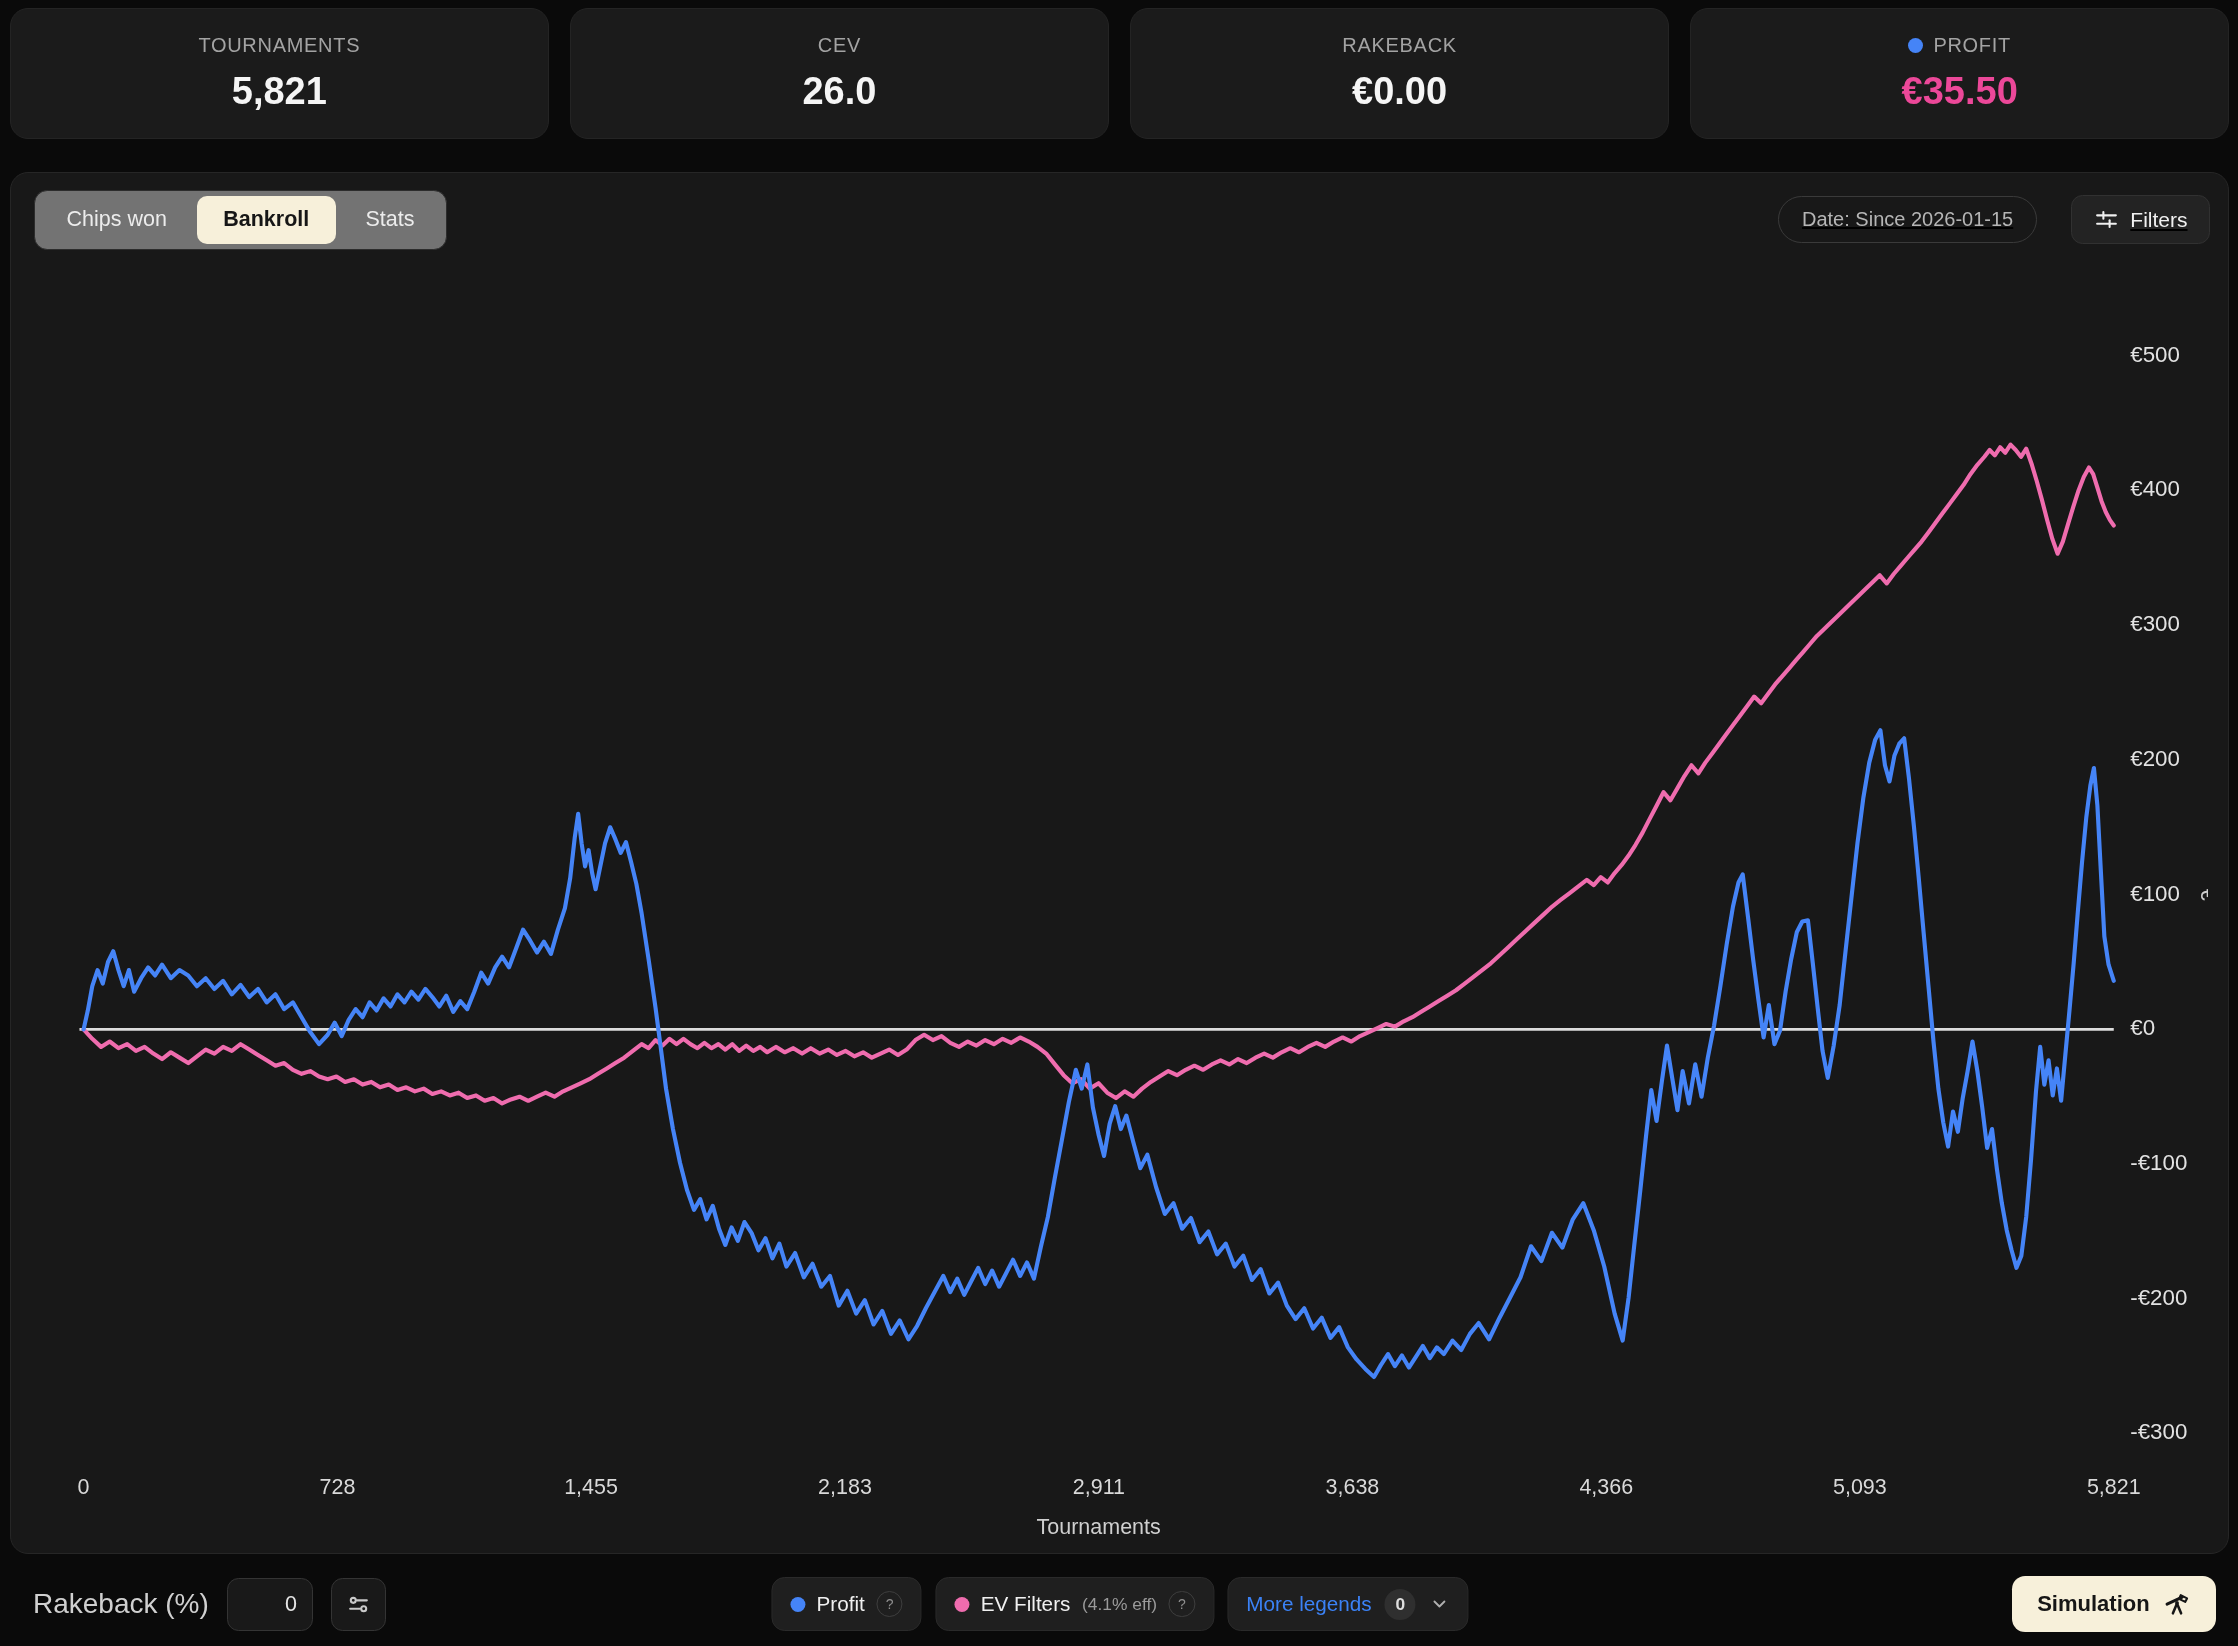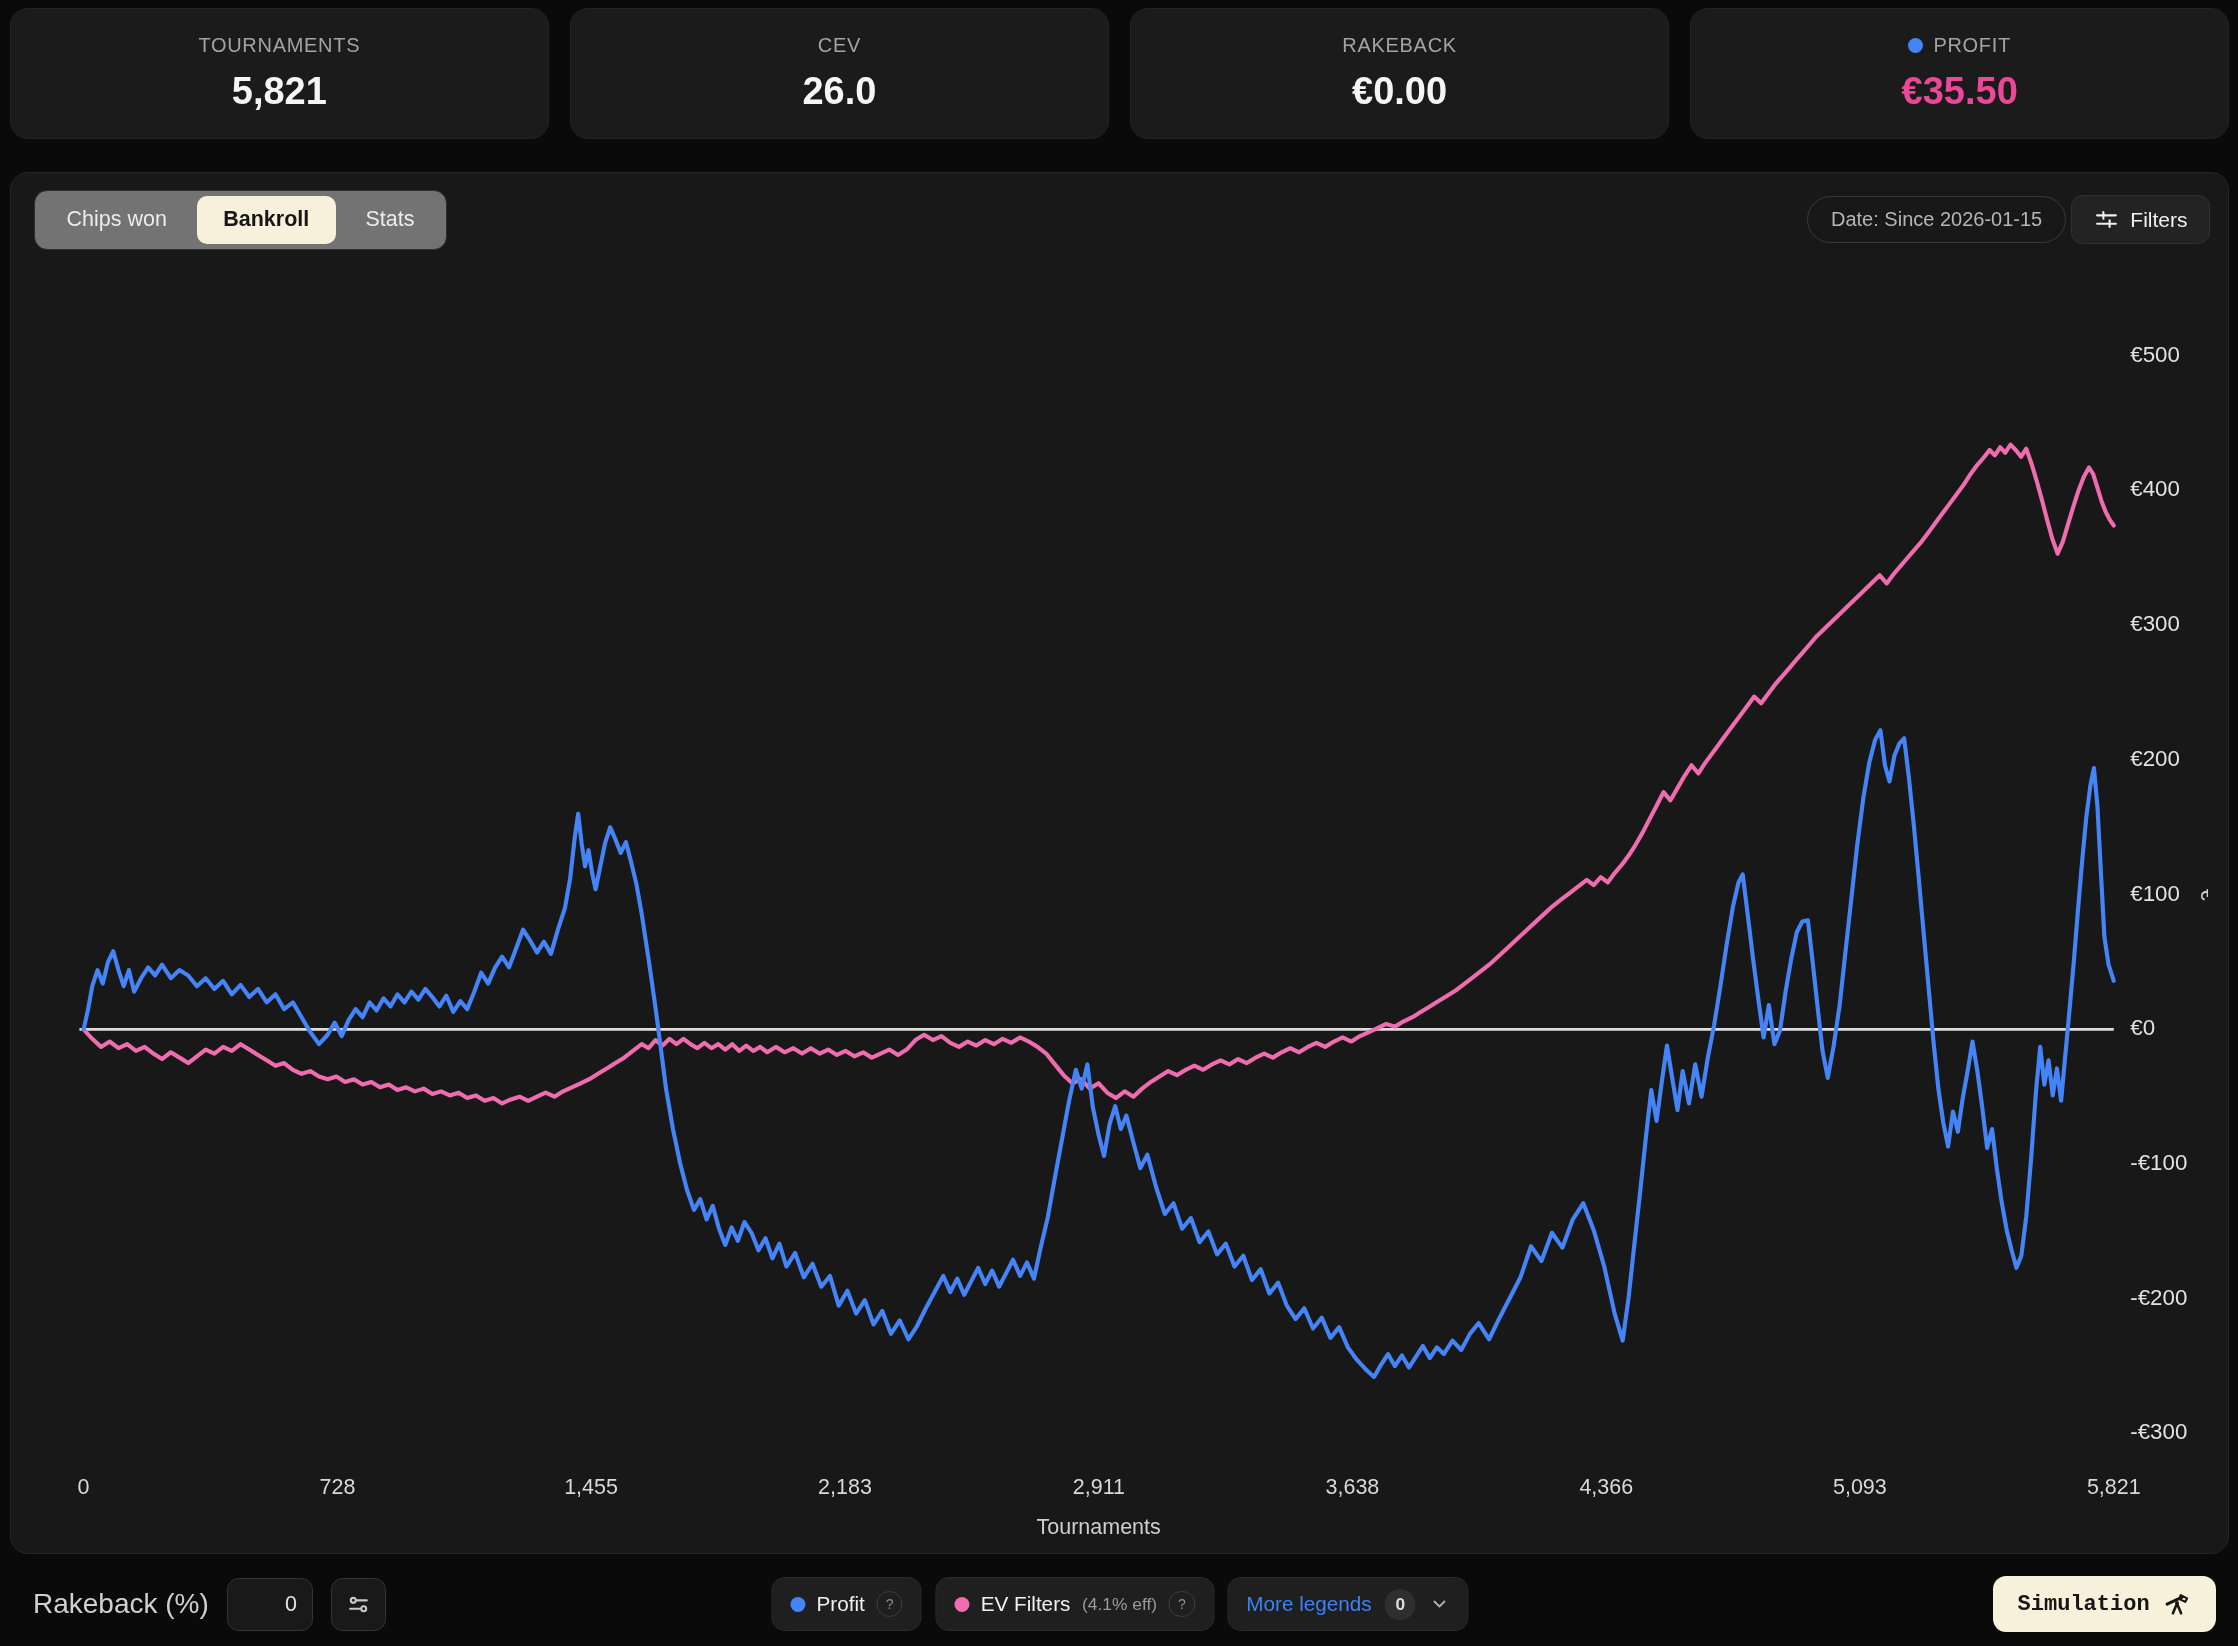--- a/index.html
+++ b/index.html
@@ -17,21 +17,21 @@
 
   
   .panel { position:absolute; left:10px; top:172px; width:2219px; height:1382px;
            background:#181818; border:0.8px solid #262626; border-radius:18px; }
   .panel-header { position:absolute; left:23px; right:18px; top:16.5px; display:flex; justify-content:space-between; align-items:center; }
 
   .tabs { display:flex; align-items:center; background:#737373; border:0.8px solid #2c2c2c; border-radius:13.2px; padding:5px; gap:3.3px; }
   .tab { padding:11.6px 26.5px; font-size:21.5px; color:#ececec; border-radius:10px; cursor:pointer; white-space:nowrap; }
   .tab.active { background:#f7f0da; color:#161616; font-weight:700; }
 
-  .header-right { display:flex; align-items:center; gap:5px; }
+  .header-right { display:flex; align-items:center; gap:34px;text-decoration:underline; }
   .date-pill { border:1.7px solid #3a3a3a; border-radius:826px; padding:10.7px 23px; color:#b5b5b5; font-size:20px; white-space:nowrap; }
   .filters-btn { display:flex; align-items:center; gap:11.6px; background:#232323; border:0.8px solid #313131;
                  border-radius:11.6px; padding:10.7px 21.5px; color:#f0f0f0; font-size:21px; cursor:pointer; }
 
   .chart-wrap { position:absolute; left:23px; top:99px; width:2174px; height:1275px; }
   svg text { font-family:"Liberation Sans", sans-serif; }
   .ytick { fill:#e2e2e2; font-size:27px; }
   .xtick { fill:#d9d9d9; font-size:26px; }
   .axis-title { fill:#cfcfcf; font-size:26px; }
 
@@ -52,21 +52,21 @@
   .help-badge { width:26.5px; height:26.5px; border-radius:50%; border:1.7px solid #3e3e3e; color:#8f8f8f; font-size:14px;
                 display:flex; align-items:center; justify-content:center; }
   .count-badge { width:31px; height:31px; border-radius:50%; background:#2f2f2f; color:#dedede; font-size:17.4px;
                  display:flex; align-items:center; justify-content:center; font-weight:600; }
   .more-legends { display:flex; align-items:center; gap:13.2px; background:#1f1f1f; border:0.8px solid #2a2a2a;
                   border-radius:13.2px; padding:10.7px 18px; cursor:pointer; }
   .more-label { color:#3b82f6; font-size:20.7px; }
 
   .simulation-btn { position:absolute; right:13.2px; display:flex; align-items:center; gap:13.2px;
                     background:#f7f0da; color:#161616; border:none; border-radius:13.2px; padding:14px 25px;
-                    font-size:22px; font-weight:700; cursor:pointer; font-family:Liberation Mono, monospace; }
+                    font-size:22px; font-weight:700; cursor:pointer; font-family:Liberation Sans, sans-serif; }
 </style>
 </head>
 <body>
 
 <div class="stats-row">
   <div class="stat-card">
     <div class="stat-label">TOURNAMENTS</div>
     <div class="stat-value">5,821</div>
   </div>
   <div class="stat-card">

